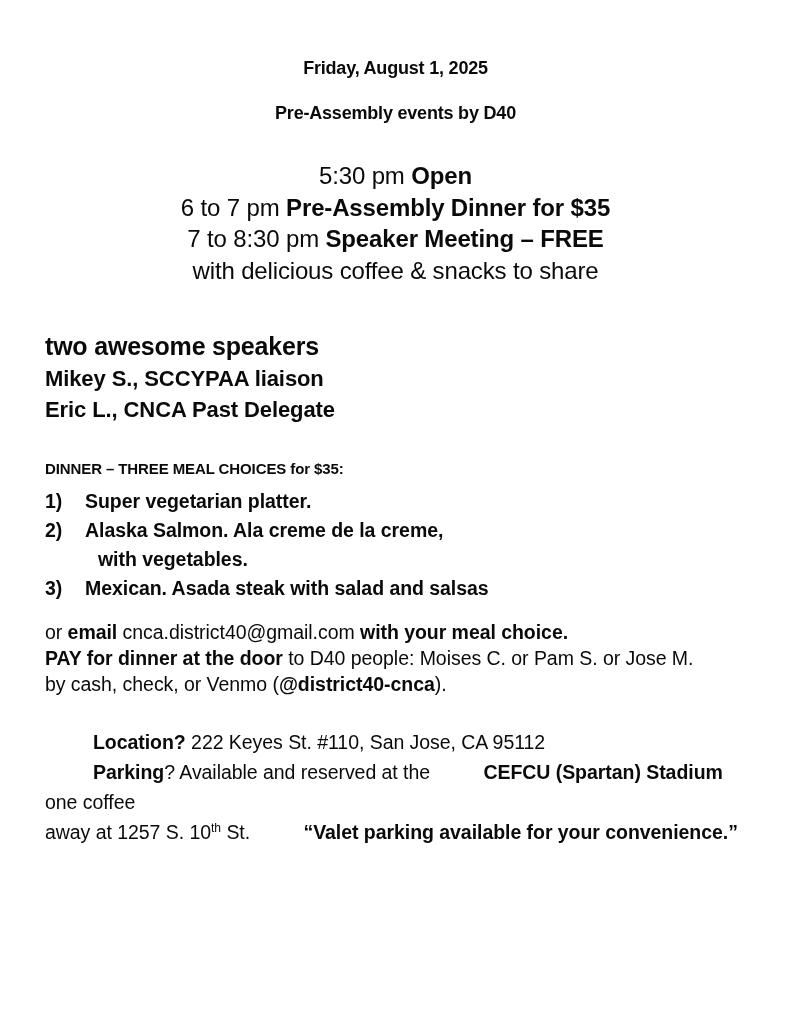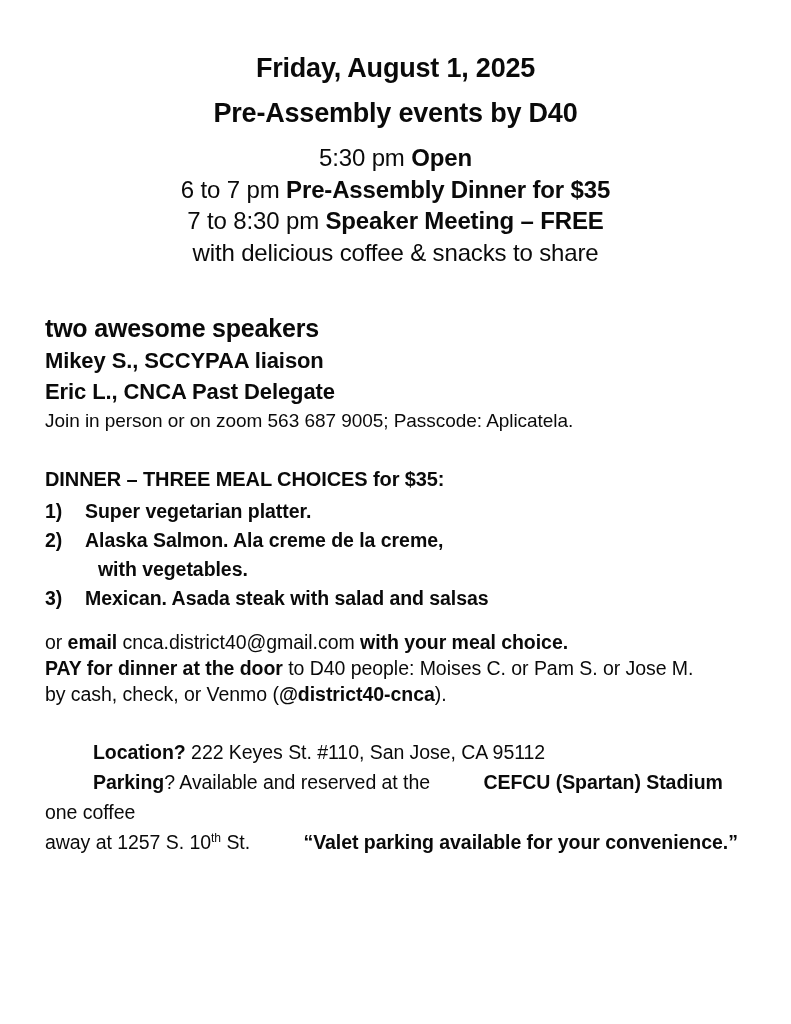--- a/index.html
+++ b/index.html
@@ -23,29 +23,29 @@
     box-sizing: border-box;
   }
 
   
   .header {
     padding-top: 46px;
     text-align: center;
   }
   .title-line {
     font-weight: bold;
-    font-size: 27px;
+    font-size: 18px;
     line-height: 45px;
     letter-spacing: -0.2px;
   }
 
   
   .schedule {
     text-align: center;
-    margin-top: 6px;
+    margin-top: 24px;
   }
   .schedule-line {
     font-size: 24px;
     line-height: 31.5px;
     letter-spacing: -0.15px;
   }
   .schedule-line b { font-weight: bold; }
 
   
   .body-block {
@@ -68,21 +68,21 @@
     line-height: 31px;
     letter-spacing: -0.1px;
   }
   .plain-line {
     font-size: 19px;
     line-height: 28px;
     letter-spacing: -0.05px;
   }
 
   .dinner-head {
-    font-size: 20px;
+    font-size: 15px;
     font-weight: bold;
     line-height: 28px;
     letter-spacing: -0.1px;
   }
   .meal-list {
     list-style: none;
     margin: 4px 0 0 0;
     padding: 0;
   }
   .meal-item {
@@ -147,21 +147,20 @@
     </div>
     <div class="schedule-line">with delicious coffee &amp; snacks to share</div>
   </div>
 
   <div class="gap-lg"></div>
 
   <div class="body-block">
     <div class="speakers-head">two awesome speakers</div>
     <div class="speaker-name">Mikey S., SCCYPAA liaison</div>
     <div class="speaker-name">Eric L., CNCA Past Delegate</div>
-    <div class="plain-line">Join in person or on zoom 563 687 9005; Passcode: Aplicatela.</div>
   </div>
 
   <div class="gap-md"></div>
 
   <div class="body-block">
     <div class="dinner-head">DINNER – THREE MEAL CHOICES for  $35:</div>
     <div class="meal-list">
 
       <div class="meal-item">
         <span class="meal-num">1)</span>

